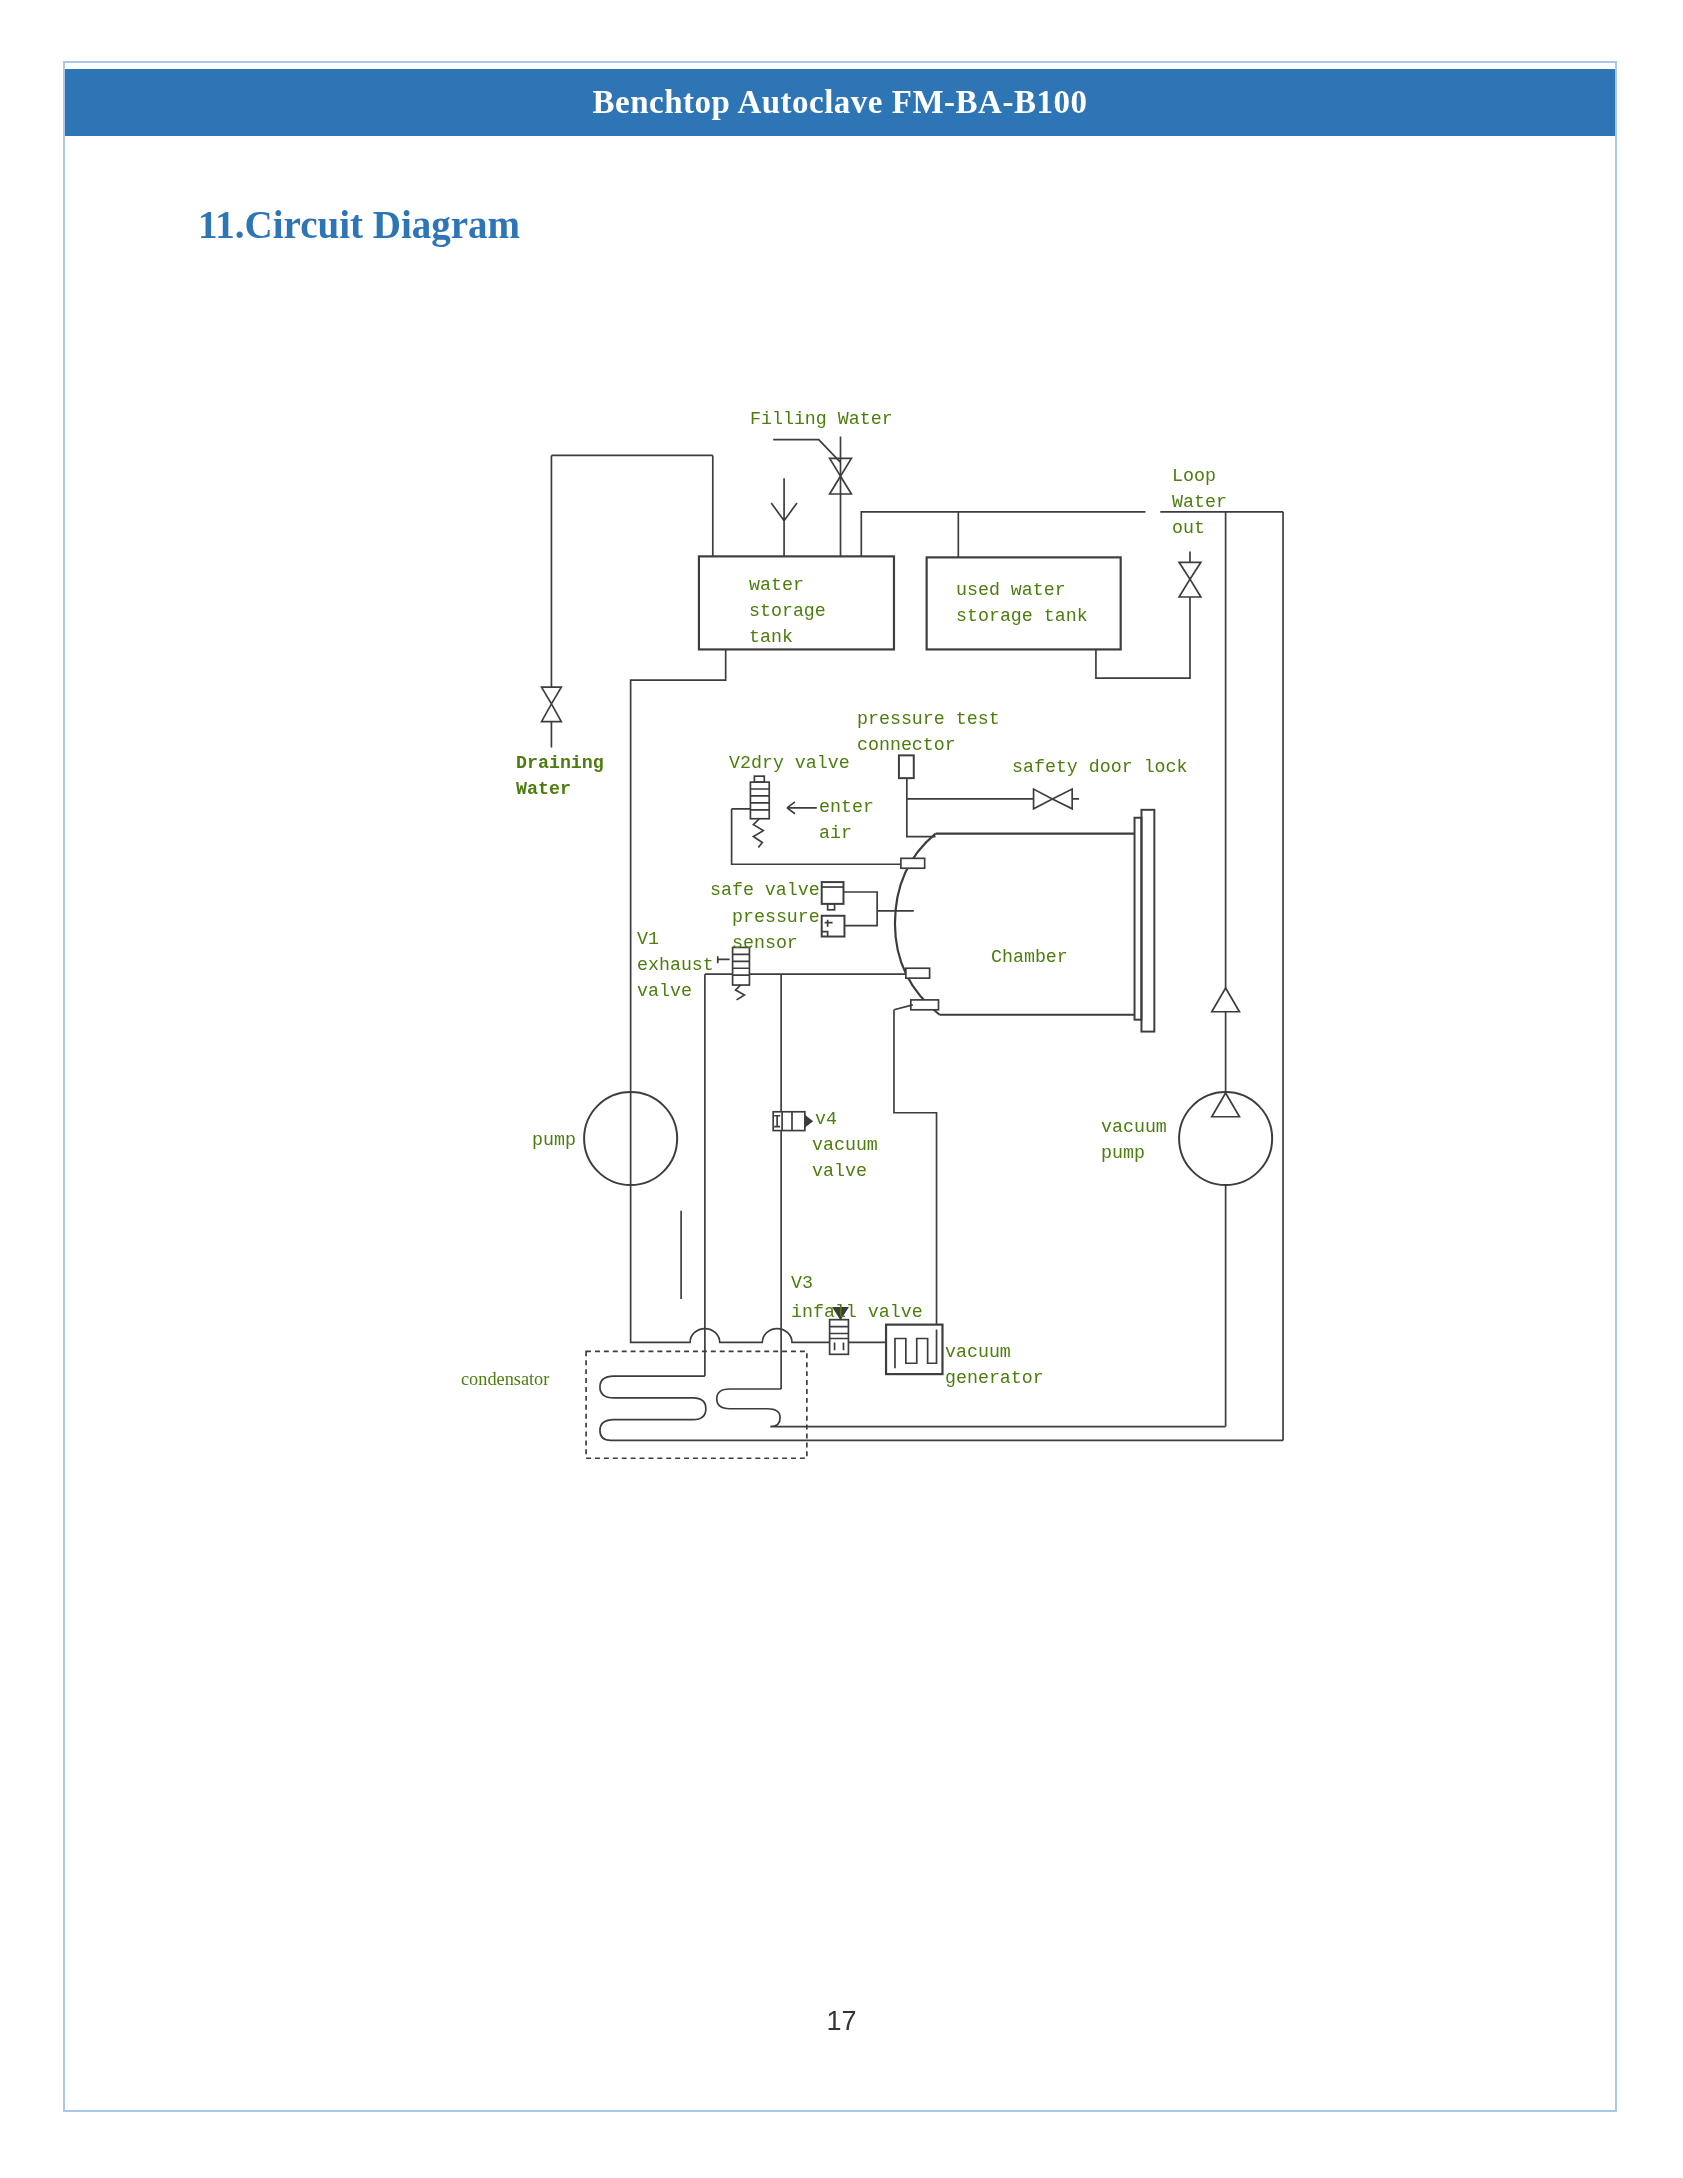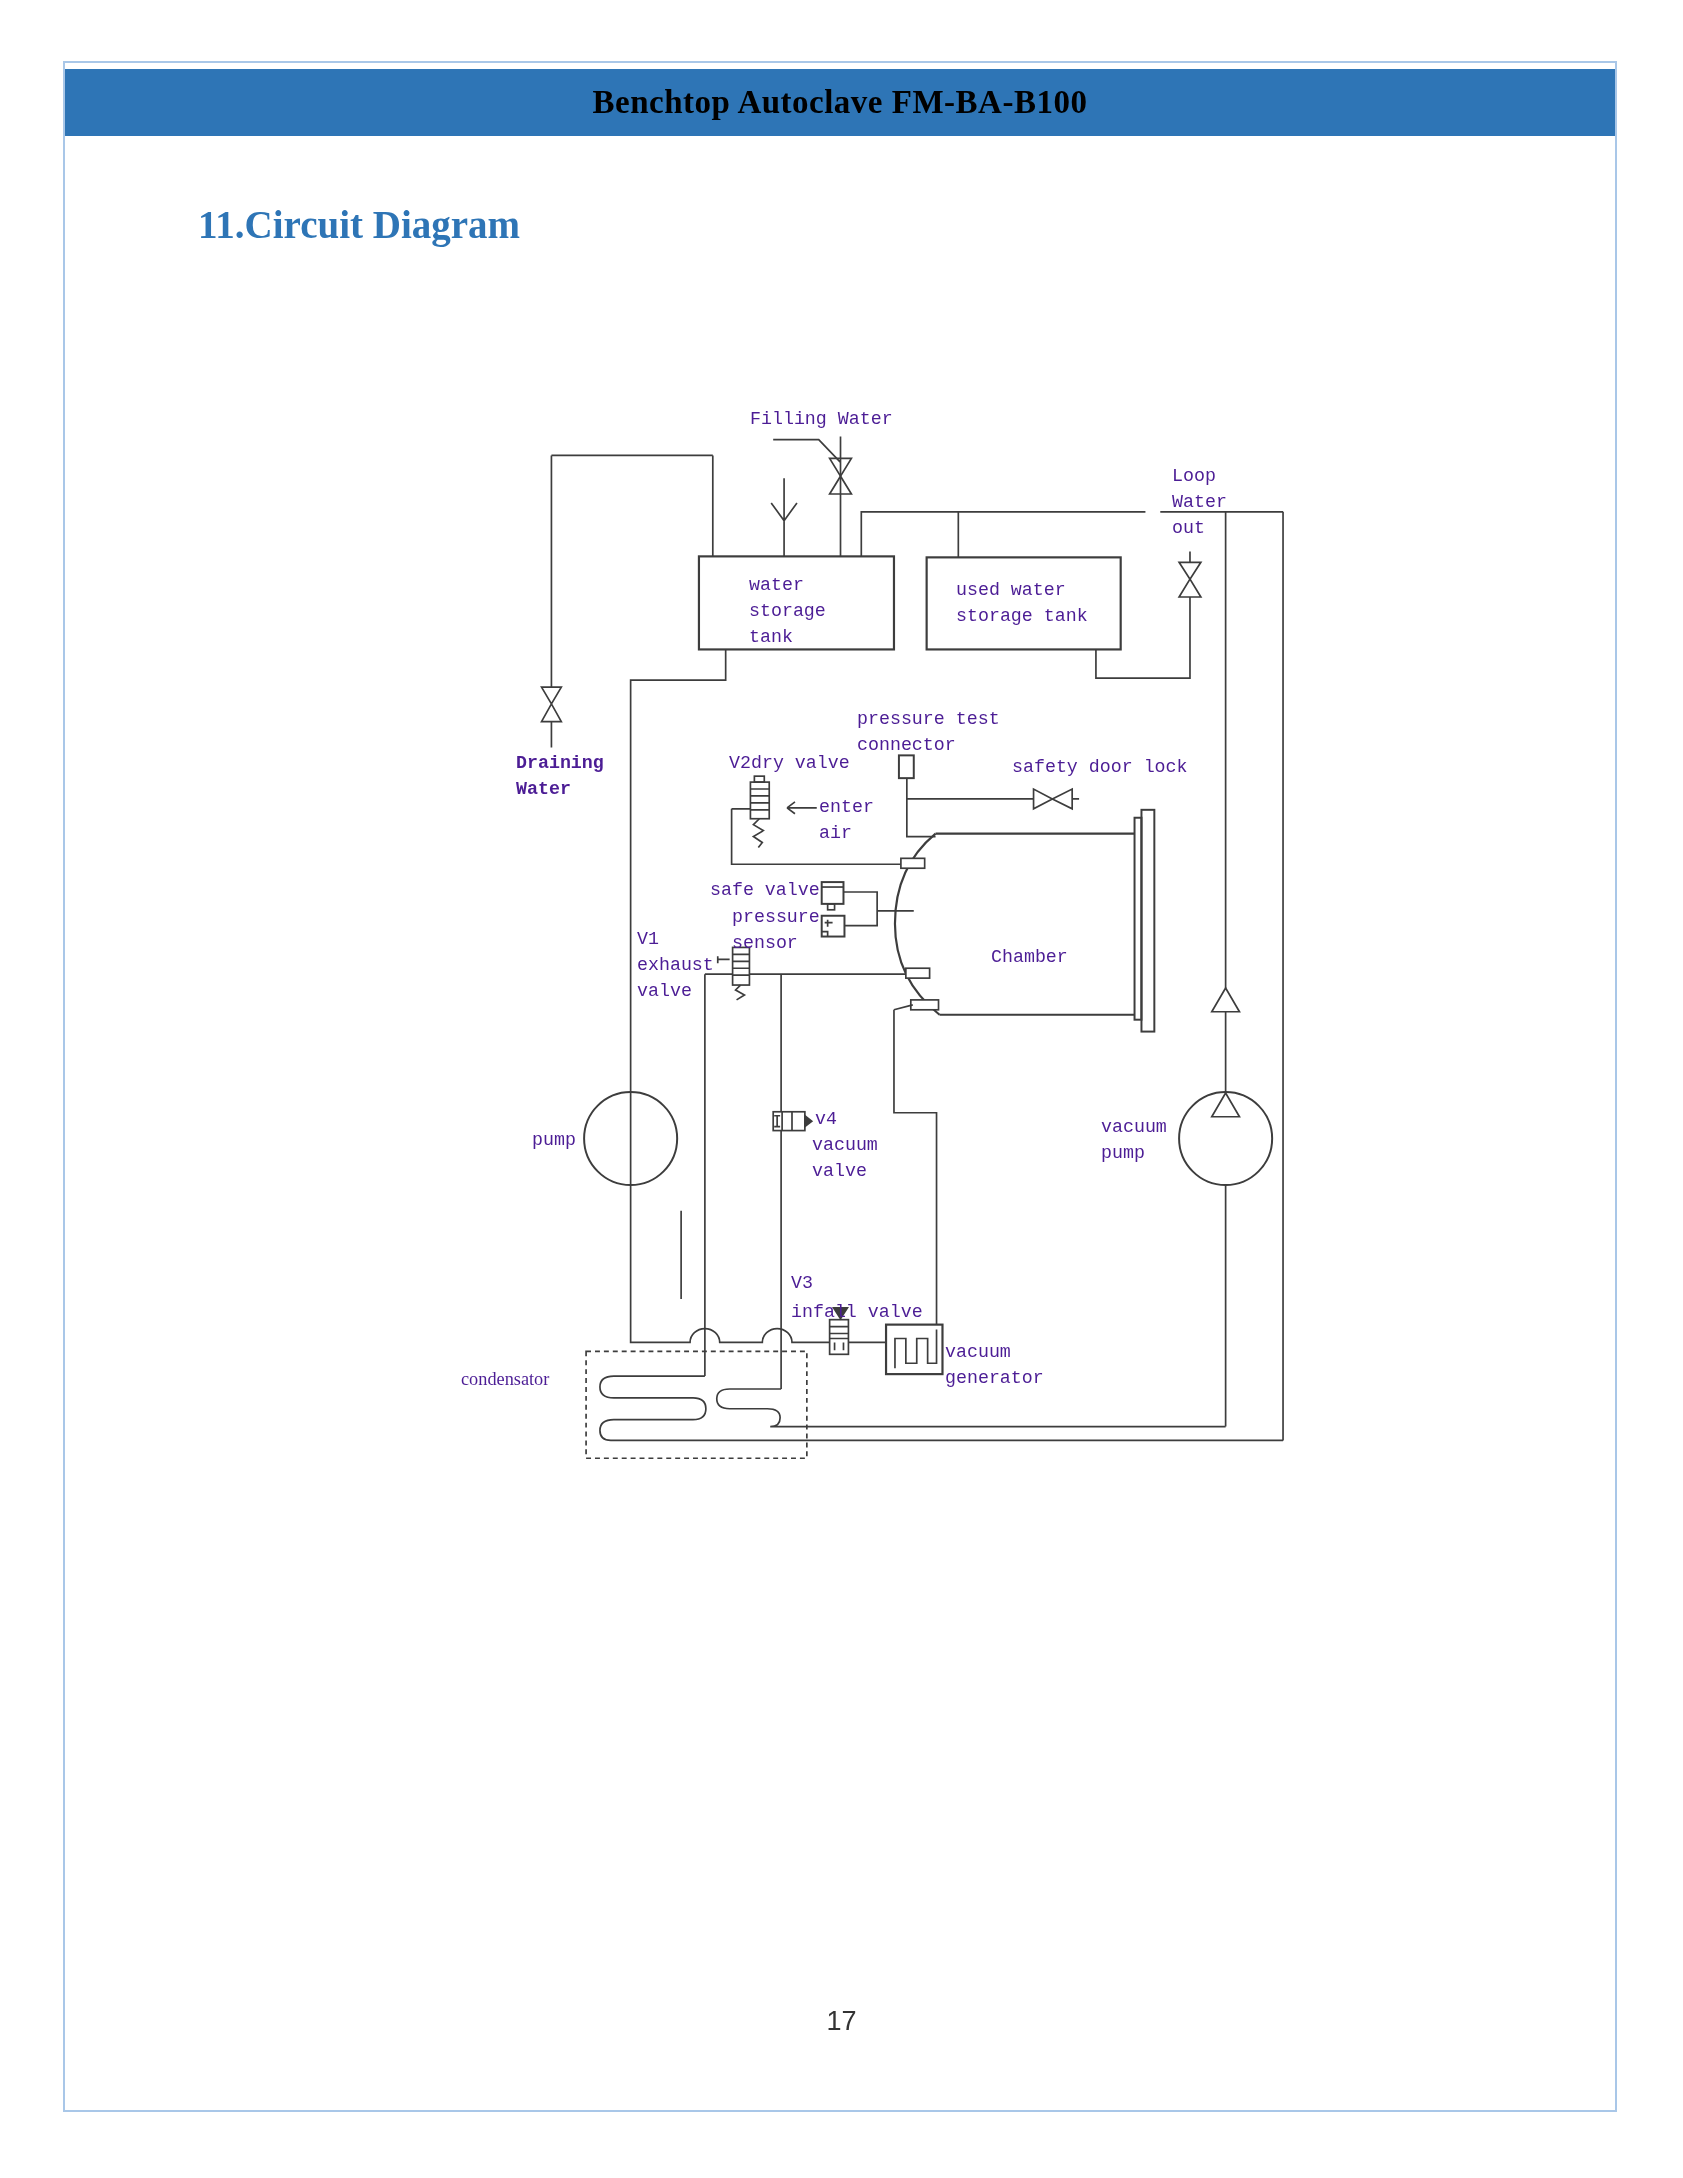--- a/index.html
+++ b/index.html
@@ -2,28 +2,28 @@
 <html><head>
 <meta charset="utf-8">
 <style>
   html,body{margin:0;padding:0;background:#ffffff;}
   #page{position:relative;width:1683px;height:2178px;background:#fff;overflow:hidden;
         font-family:"Liberation Serif","DejaVu Serif",serif;}
   #page-border{position:absolute;left:63px;top:61px;width:1550px;height:2047px;
         border:2px solid #A9C7E8;background:#fff;}
   #header-bar{position:absolute;left:65px;top:69px;width:1550px;height:67px;
         background:#2E75B6;display:flex;align-items:center;justify-content:center;}
-  #header-title{color:#000000;font-weight:bold;font-size:33px;letter-spacing:0.5px;}
+  #header-title{color:#ffffff;font-weight:bold;font-size:33px;letter-spacing:0.5px;}
   #section-title{position:absolute;left:198px;top:202px;color:#2E75B6;font-weight:bold;font-size:39px;}
   #subtitle{position:absolute;left:249px;top:314px;color:#111;font-weight:bold;font-size:31px;}
   #page-number{position:absolute;left:0;top:2006px;width:1683px;text-align:center;
         font-family:"Liberation Sans","DejaVu Sans",sans-serif;font-size:27px;color:#333;}
   svg{position:absolute;left:0;top:0;}
   .dlabel{position:absolute;font-family:"Liberation Mono","DejaVu Sans Mono",monospace;
-        font-size:18.3px;line-height:26px;color:#4c1d95;white-space:pre-line;}
+        font-size:18.3px;line-height:26px;color:#4d7c0f;white-space:pre-line;}
 </style>
 </head>
 <body>
 
 <div id="page">
   <div id="page-border"></div>
   <div id="header-bar">
     <span id="header-title">Benchtop Autoclave FM-BA-B100</span>
   </div>
   <div id="section-title">11.Circuit Diagram</div>

